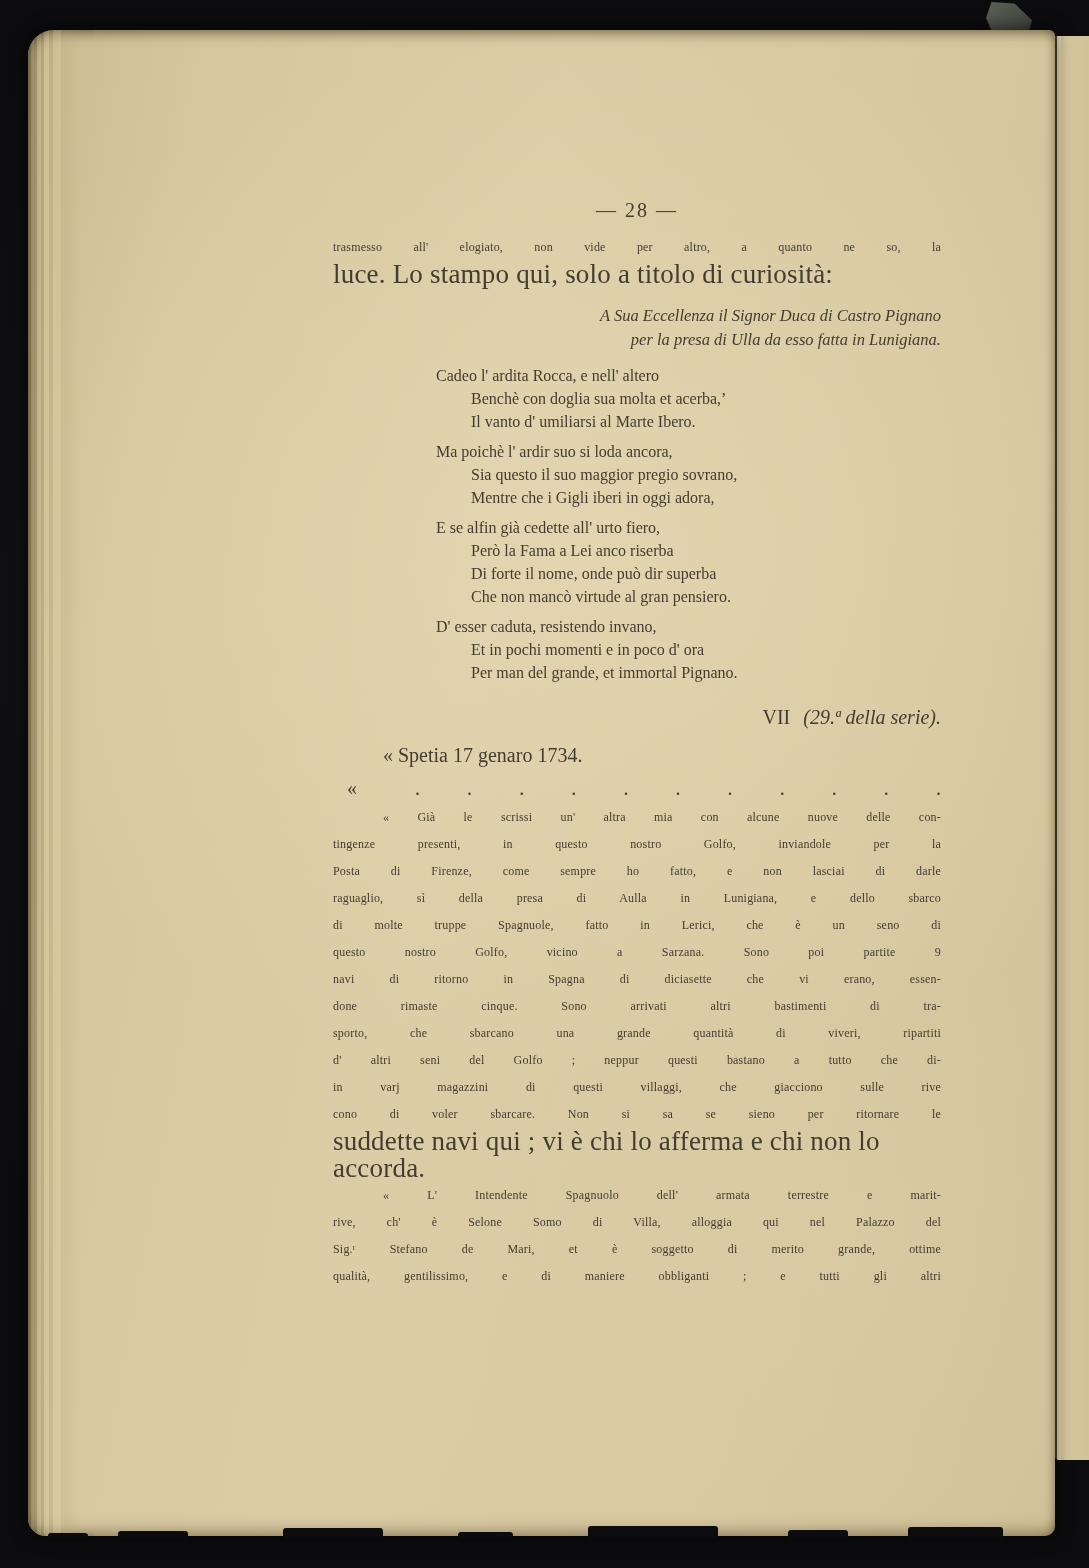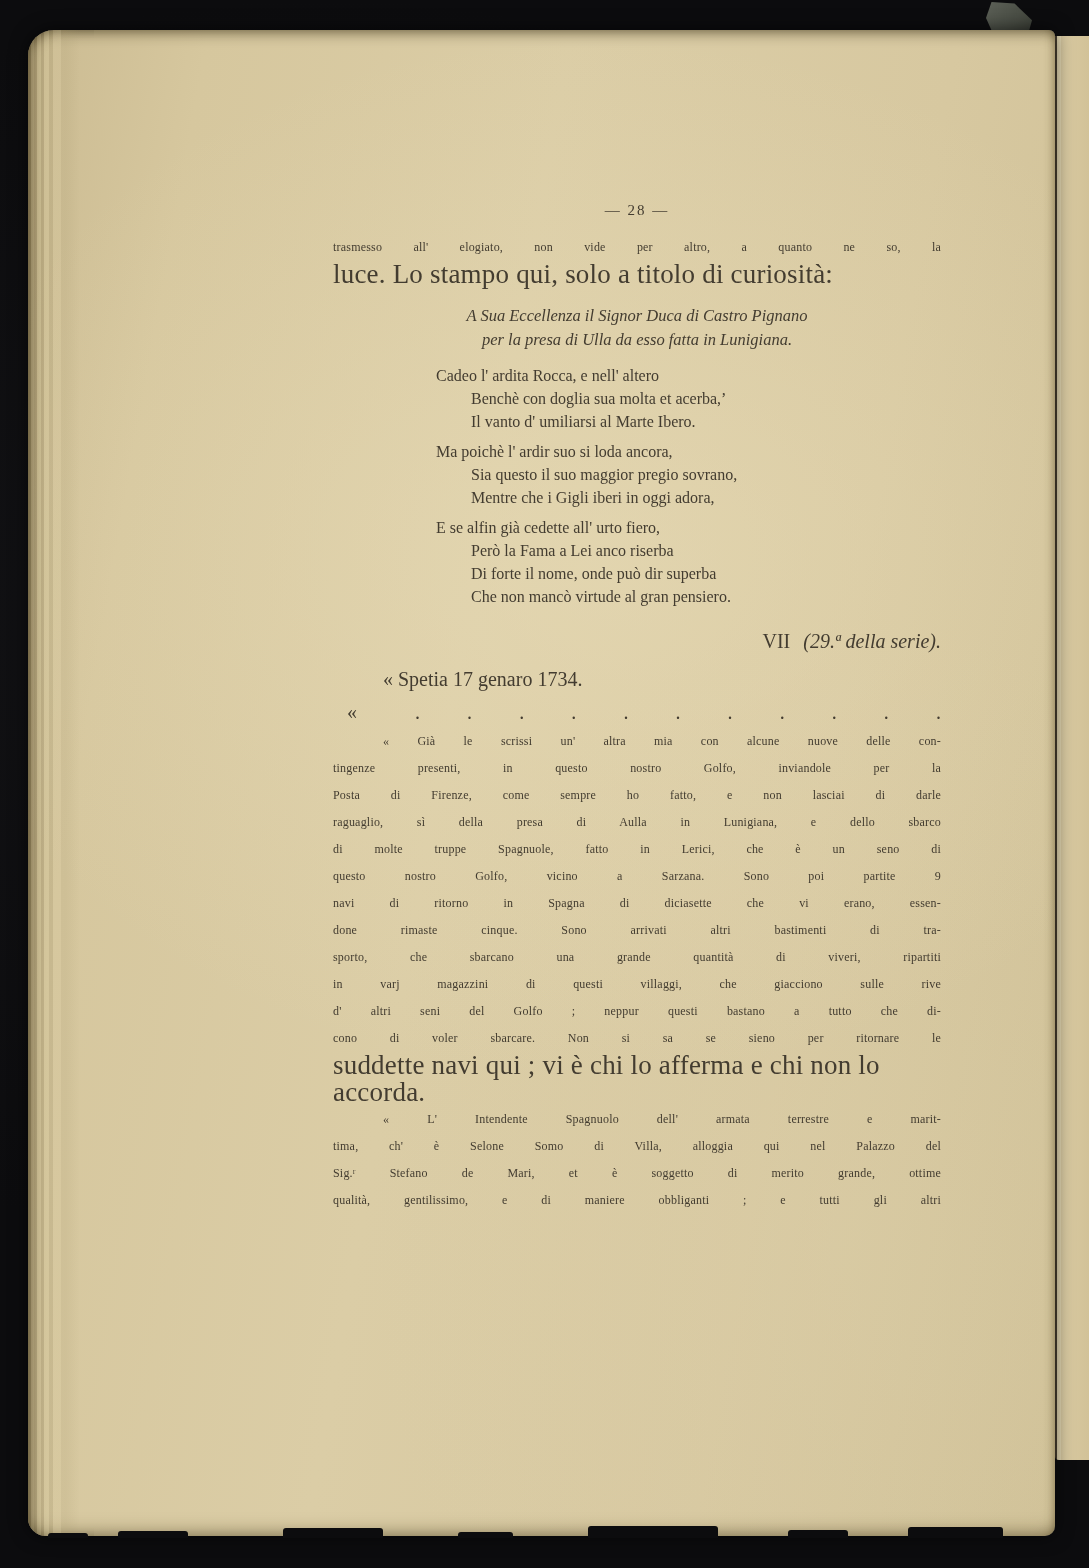--- a/index.html
+++ b/index.html
@@ -52,27 +52,27 @@
   .deckle span{position:absolute;bottom:0;background:#0c0c0e;display:block;border-radius:3px 3px 0 0;}
   .n1{left:90px;width:70px;height:7px;}
   .n2{left:255px;width:100px;height:10px;}
   .n3{left:430px;width:55px;height:6px;}
   .n4{left:560px;width:130px;height:12px;}
   .n5{left:760px;width:60px;height:8px;}
   .n6{left:880px;width:95px;height:11px;}
   .n7{left:20px;width:40px;height:5px;}
 
   .content{position:absolute;left:305px;top:168px;width:608px;color:#433c30;}
-  .pagenum{font-size:15px;line-height:24px;text-align:center;letter-spacing:2px;margin:0 0 12px 0;}
+  .pagenum{font-size:20px;line-height:24px;text-align:center;letter-spacing:2px;margin:0 0 12px 0;}
 
   .j{font-size:12px;line-height:27px;text-align:justify;text-align-last:justify;letter-spacing:.2px;}
   .jl{font-size:27px;line-height:27px;text-align:left;letter-spacing:.2px;}
   .ind{padding-left:50px;}
 
-  .dedication{margin:16px 0 12px 0;text-align:center;font-style:italic;font-size:16.5px;line-height:24px;}
+  .dedication{margin:16px 0 12px 0;text-align:right;font-style:italic;font-size:16.5px;line-height:24px;}
   .poem{margin-left:103px;font-size:16px;}
   .stanza{margin:0 0 7px 0;}
   .vline{line-height:23px;white-space:nowrap;}
   .cont{padding-left:35px;}
 
   .heading{margin-top:20px;text-align:right;font-size:20px;line-height:26px;}
   .heading .ital{font-style:italic;margin-left:8px;}
   .dateline{margin-top:12px;padding-left:50px;font-size:20px;line-height:26px;}
   .dots{margin-top:8px;height:22px;display:flex;align-items:flex-end;font-size:20px;line-height:20px;padding-left:14px;}
   .dots .fill{flex:1;display:flex;justify-content:space-between;padding-left:58px;}
@@ -121,20 +121,25 @@
           <div class="vline">Ma poichè l' ardir suo si loda ancora,</div>
           <div class="vline cont">Sia questo il suo maggior pregio sovrano,</div>
           <div class="vline cont">Mentre che i Gigli iberi in oggi adora,</div>
         </div>
         <div class="stanza">
           <div class="vline">E se alfin già cedette all' urto fiero,</div>
           <div class="vline cont">Però la Fama a Lei anco riserba</div>
           <div class="vline cont">Di forte il nome, onde può dir superba</div>
           <div class="vline cont">Che non mancò virtude al gran pensiero.</div>
         </div>
+        <div class="stanza">
+          <div class="vline">D' esser caduta, resistendo invano,</div>
+          <div class="vline cont">Et in pochi momenti e in poco d' ora</div>
+          <div class="vline cont">Per man del grande, et immortal Pignano.</div>
+        </div>
       </div>
 
       <div class="heading">
         <span class="roman">VII</span>
         <span class="ital">(29.ª della serie).</span>
       </div>
 
       <div class="dateline">« Spetia 17 genaro 1734.</div>
 
       <div class="dots">
@@ -157,28 +162,28 @@
       <div class="para">
         <div class="j ind">« Già le scrissi un' altra mia con alcune nuove delle con-</div>
         <div class="j">tingenze presenti, in questo nostro Golfo, inviandole per la</div>
         <div class="j">Posta di Firenze, come sempre ho fatto, e non lasciai di darle</div>
         <div class="j">raguaglio, sì della presa di Aulla in Lunigiana, e dello sbarco</div>
         <div class="j">di molte truppe Spagnuole, fatto in Lerici, che è un seno di</div>
         <div class="j">questo nostro Golfo, vicino a Sarzana. Sono poi partite 9</div>
         <div class="j">navi di ritorno in Spagna di diciasette che vi erano, essen-</div>
         <div class="j">done rimaste cinque. Sono arrivati altri bastimenti di tra-</div>
         <div class="j">sporto, che sbarcano una grande quantità di viveri, ripartiti</div>
+        <div class="j">d' altri seni del Golfo ; neppur questi bastano a tutto che di-</div>
         <div class="j">in varj magazzini di questi villaggi, che giacciono sulle rive</div>
-        <div class="j">d' altri seni del Golfo ; neppur questi bastano a tutto che di-</div>
         <div class="j">cono di voler sbarcare. Non si sa se sieno per ritornare le</div>
         <div class="jl">suddette navi qui ; vi è chi lo afferma e chi non lo accorda.</div>
       </div>
 
       <div>
         <div class="j ind">« L' Intendente Spagnuolo dell' armata terrestre e marit-</div>
-        <div class="j">tima, ch' è Selone Somo di Villa, alloggia qui nel Palazzo del</div>
+        <div class="j">rive, ch' è Selone Somo di Villa, alloggia qui nel Palazzo del</div>
         <div class="j">Sig.ʳ Stefano de Mari, et è soggetto di merito grande, ottime</div>
         <div class="j">qualità, gentilissimo, e di maniere obbliganti ; e tutti gli altri</div>
       </div>
 
     </div>
   </div>
 </div>
 
 </body></html>

